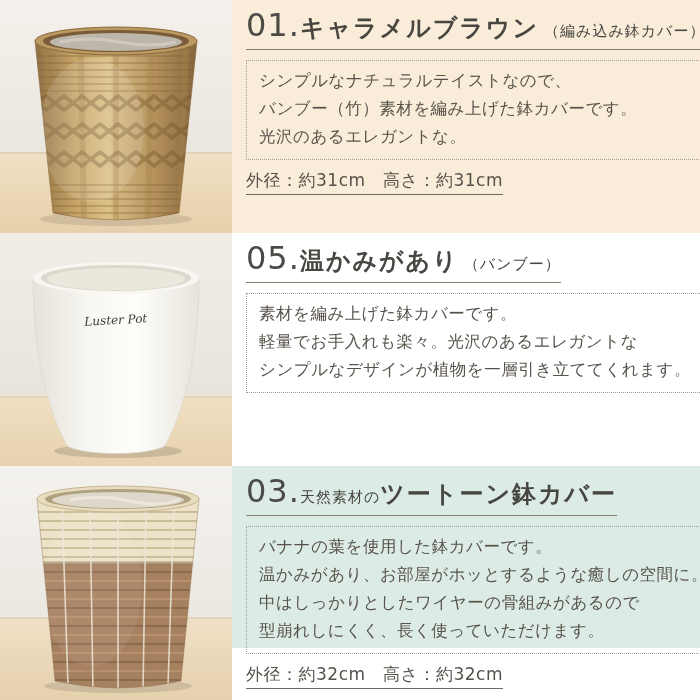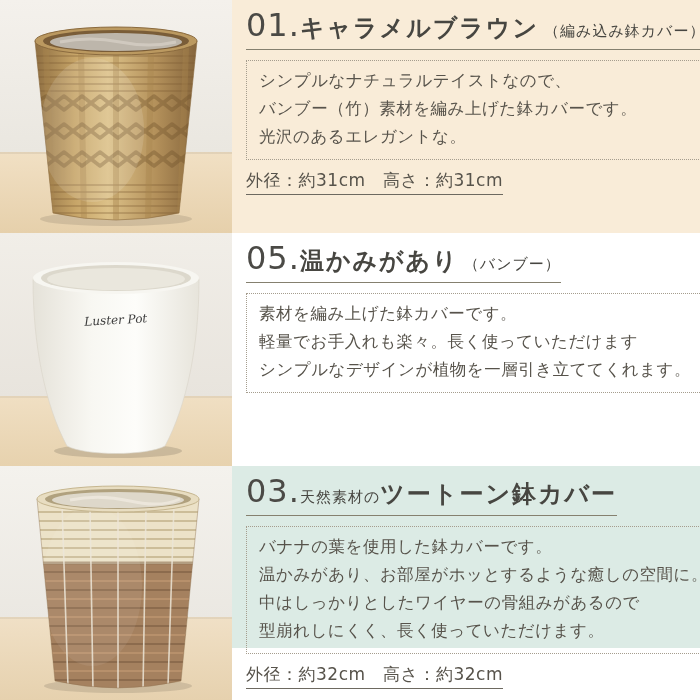--- a/index.html
+++ b/index.html
@@ -162,21 +162,21 @@
         <ellipse cx="116" cy="46" rx="69" ry="11" fill="#eae7dd"></ellipse>
         <text x="116" y="91" text-anchor="middle" font-family="DejaVu Serif, serif" font-style="italic" font-size="12" fill="#3e3e3e" transform="rotate(-3 116 91)">Luster Pot</text>
       </svg>
     </div>
     <div class="content">
       <div class="header-line">
         <span class="num">05.</span><span class="prefix"></span><span class="title">温かみがあり</span> <span class="note">（バンブー）</span>
       </div>
       <div class="desc">
         <div class="line">素材を編み上げた鉢カバーです。</div>
-        <div class="line">軽量でお手入れも楽々。長く使っていただけます</div>
+        <div class="line">軽量でお手入れも楽々。光沢のあるエレガントな</div>
         <div class="line">シンプルなデザインが植物を一層引き立ててくれます。</div>
       </div>
     </div>
   </div>
 
   <div class="section section-3" style="background-color: rgb(220, 235, 229);">
     <div class="photo">
       <svg width="232" height="234" viewBox="0 0 232 234">
         <defs>
           <linearGradient id="wall3" x1="0" y1="0" x2="0" y2="1">

